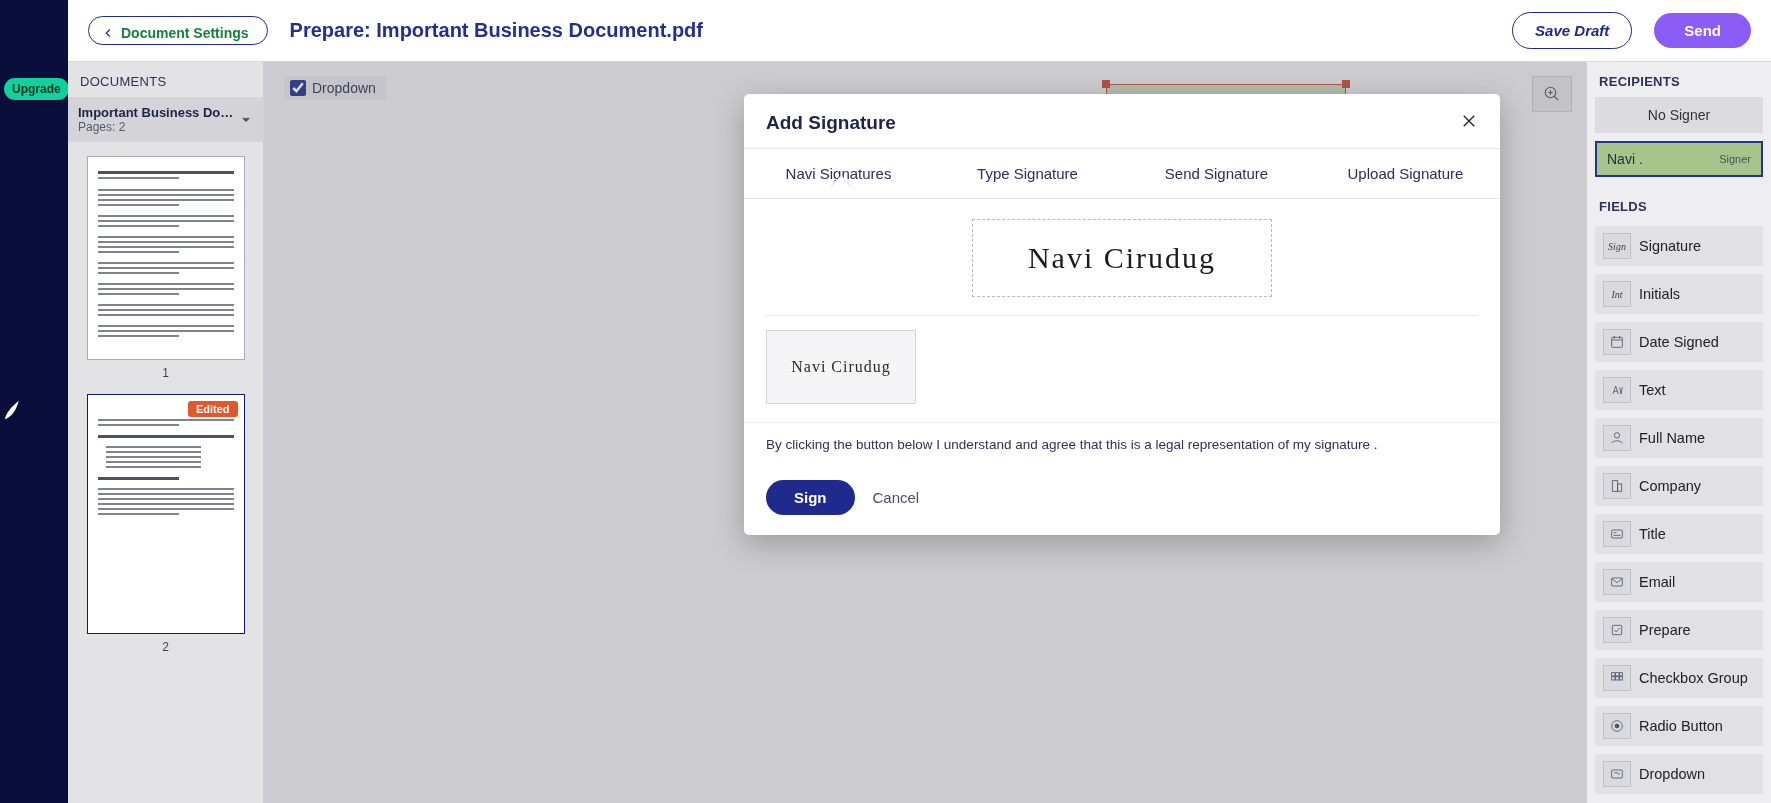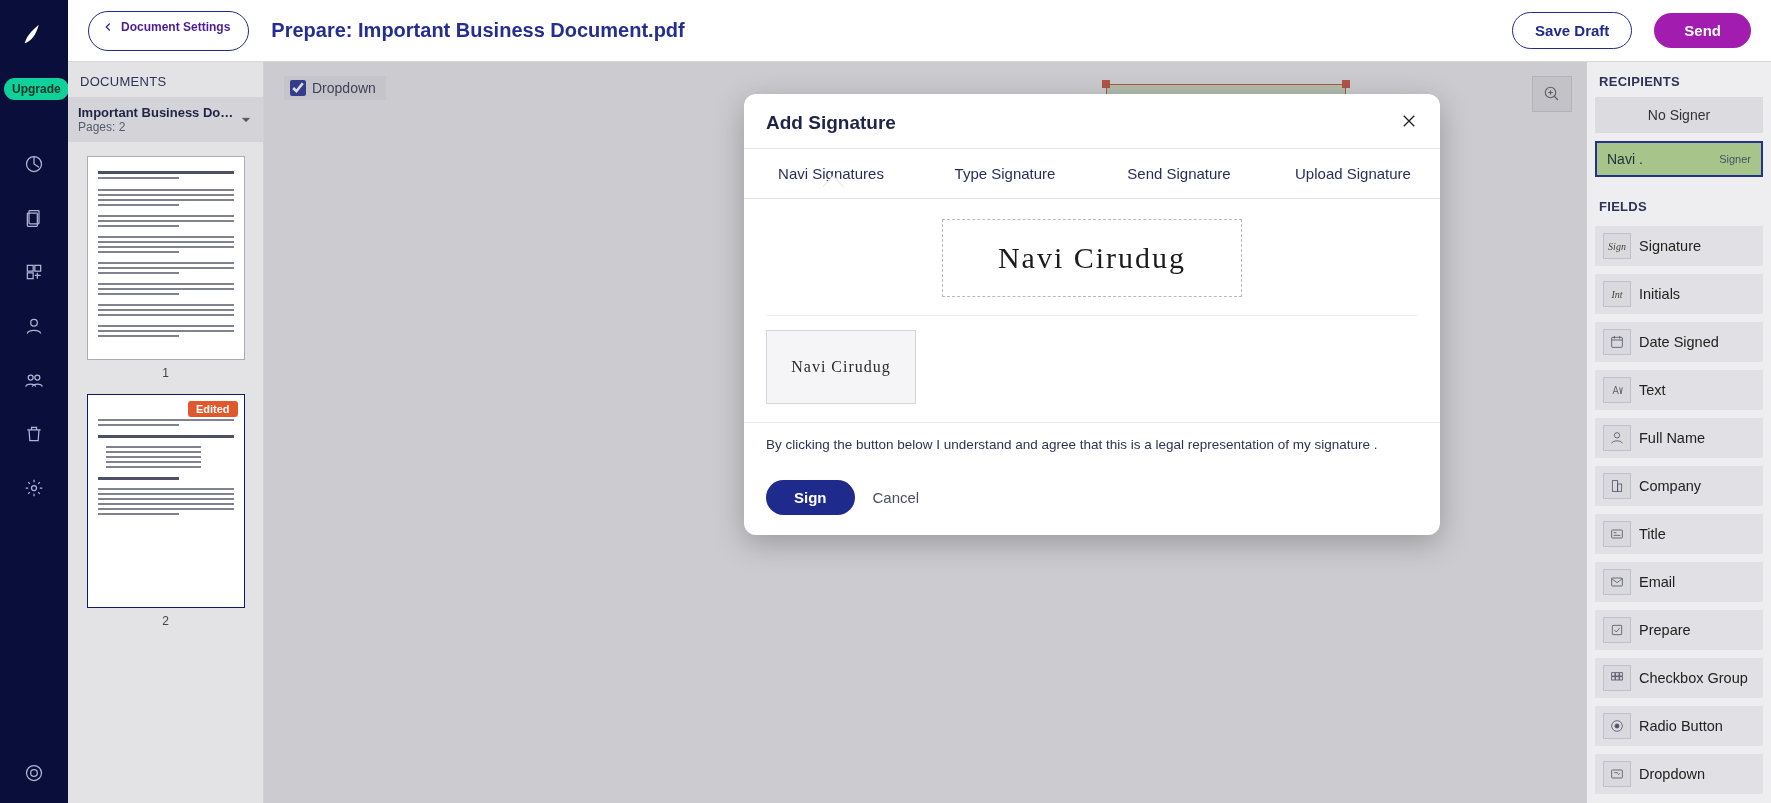--- a/index.html
+++ b/index.html
@@ -1,50 +1,50 @@
 <!DOCTYPE html>
 <html><head>
 <meta charset="utf-8">
 <style>
 * { box-sizing: border-box; margin: 0; padding: 0; font-family: -apple-system, BlinkMacSystemFont, "Segoe UI", Arial, sans-serif; }
 html, body { width: 1771px; height: 803px; overflow: hidden; }
 body { display: flex; background: #e8e8ea; }
 
 
-.left-rail { width: 68px; background: #0a0e3b; display: flex; flex-direction: column; align-items: center; padding-top: 20px; gap: 30px; color: #dcdce6; position: relative; }
+.left-rail { width: 68px; background: #0a0e3b; display: flex; flex-direction: row; align-items: center; padding-top: 20px; gap: 30px; color: #dcdce6; position: relative; }
 .left-rail .logo svg { width: 28px; height: 28px; fill: #fff; }
 .upgrade-pill { position: absolute; top: 78px; left: 4px; background: #10d19a; color: #0a3626; font-size: 12px; font-weight: 600; padding: 4px 8px; border-radius: 12px; }
 .rail-icon { width: 24px; height: 24px; display: flex; align-items: center; justify-content: center; opacity: .85; }
 .rail-icon svg { width: 20px; height: 20px; stroke: #cfd2f0; fill: none; stroke-width: 1.5; }
 .rail-spacer { flex: 1; }
 
 
 .main-col { flex: 1; display: flex; flex-direction: column; }
 .top-bar { height: 62px; background: #fff; border-bottom: 1px solid #d6d6dd; display: flex; align-items: center; padding: 0 20px; gap: 22px; }
-.doc-settings-btn { border: 1.5px solid #1e2a8c; color: #4c1d95; background: #fff; border-radius: 22px; padding: 8px 18px 16px 12px; font-size: 12px; font-weight: 600; display: flex; align-items: center; gap: 6px; }
+.doc-settings-btn { border: 1.5px solid #1e2a8c; color: #15803d; background: #fff; border-radius: 22px; padding: 8px 18px 3px 12px; font-size: 14px; font-weight: 600; display: flex; align-items: center; gap: 6px; }
 .doc-settings-btn svg { width: 14px; height: 14px; stroke: #1e2a8c; fill: none; stroke-width: 2; }
 .page-title { color: #242e8f; font-size: 20px; font-weight: 700; }
 .top-spacer { flex: 1; }
-.save-draft-btn { border: 1.5px solid #1e2a8c; color: #1e2a8c; background: #fff; border-radius: 22px; padding: 9px 22px; font-size: 15px; font-weight: 600; }
-.send-btn { background: #a21caf; color: #fff; border: none; border-radius: 22px; padding: 9px 30px; font-size: 15px; font-weight: 700; }
+.save-draft-btn { border: 1.5px solid #1e2a8c; color: #1e2a8c; background: #fff; border-radius: 22px; padding: 9px 22px; font-size: 15px; font-weight: 600; font-style: italic; }
+.send-btn { background: #8b5cf6; color: #fff; border: none; border-radius: 22px; padding: 9px 30px; font-size: 15px; font-weight: 700; }
 
 
 .body-region { flex: 1; display: flex; position: relative; }
 
 
 .docs-sidebar { width: 196px; background: #e3e3e6; border-right: 1px solid #cfcfd4; display: flex; flex-direction: column; }
 .docs-hdr { font-size: 13px; font-weight: 400; color: #2d3356; padding: 12px 12px 8px; letter-spacing: .3px; }
 .doc-select { background: #d4d4d8; padding: 8px 10px; display: flex; align-items: center; justify-content: space-between; }
 .doc-select-txt { font-size: 13px; color: #1e2348; font-weight: 700; }
 .doc-select-sub { font-size: 12px; color: #555b6e; }
 .doc-select svg { width: 14px; height: 14px; stroke: #555; fill: #555; }
 .thumb-wrap { padding: 14px 18px 0; text-align: center; }
 .thumb { width: 158px; background: #fff; border: 1px solid #a9acb8; margin: 0 auto; position: relative; }
 .thumb.t1 { height: 204px; }
-.thumb.t2 { height: 214px; border: 1.5px solid #0f1a6b; }
+.thumb.t2 { height: 240px; border: 1.5px solid #0f1a6b; }
 .thumb-num { font-size: 12px; color: #444; margin-top: 6px; }
 .edited-badge { position: absolute; top: 6px; right: 6px; background: #e0582b; color: #fff; font-size: 11px; font-weight: 700; padding: 2px 8px; border-radius: 3px; }
 .thumb-lines { position: absolute; top: 14px; left: 10px; right: 10px; display: flex; flex-direction: column; gap: 3px; }
 .tl { height: 2px; background: #808290; }
 .tl.s { width: 60%; }
 .tl.h { height: 3px; background: #4e5166; }
 
 
 .canvas-area { flex: 1; position: relative; background: #e8e8ea; }
 .req-chip { position: absolute; top: 14px; left: 20px; background: #dedee2; padding: 4px 10px 4px 6px; display: flex; align-items: center; gap: 6px; font-size: 14px; color: #2a2f4a; }
@@ -64,21 +64,21 @@
 .no-signer { margin: 0 8px 8px; background: #dcdce0; text-align: center; padding: 10px 0; font-size: 14px; color: #333; }
 .signer-row { margin: 0 8px 10px; border: 2px solid #223291; display: flex; align-items: center; justify-content: space-between; padding: 8px 10px; font-size: 14px; background: #a7c58a; color: #223042; }
 .signer-row .role { font-size: 11px; color: #4a5262; }
 .field-item { margin: 4px 8px; background: #e1e1e5; display: flex; align-items: center; gap: 8px; padding: 7px 8px; font-size: 14.5px; color: #222; }
 .field-icon { width: 28px; height: 26px; background: #dadade; border: 1px solid #bfc0c9; display: flex; align-items: center; justify-content: center; }
 .field-icon svg { width: 16px; height: 16px; stroke: #4c4f63; fill: none; stroke-width: 1.2; }
 .field-icon .txt { font-size: 10px; font-style: italic; font-family: cursive; color: #444; }
 
 
 .dim { position:absolute; inset:0; background:rgba(120,120,130,.25); z-index: 5; }
-.modal { position: absolute; z-index: 10; top: 32px; left: 480px; width: 696px; background: #fff; border-radius: 12px; box-shadow: 0 8px 30px rgba(0,0,0,.25); display: flex; flex-direction: column; }
+.modal { position: absolute; z-index: 10; top: 32px; left: 480px; width: 756px; background: #fff; border-radius: 5px; box-shadow: 0 8px 30px rgba(0,0,0,.25); display: flex; flex-direction: column; }
 .modal-hd { display: flex; align-items: center; justify-content: space-between; padding: 18px 22px 14px; }
 .modal-title { font-size: 19px; font-weight: 800; color: #1e2348; }
 .modal-close svg { width: 18px; height: 18px; stroke: #222; stroke-width: 1.8; }
 .tabs { display: flex; border-top: 1px solid #e4e4ea; border-bottom: 1px solid #e4e4ea; }
 .tab { flex: 1; text-align: center; padding: 16px 0; font-size: 15px; color: #2a2f5a; font-weight: 500; position: relative; }
 .tab.active::after { content:""; position:absolute; bottom:-1px; left:50%; transform:translateX(-50%); width:14px; height:14px; background:#fff; border-left:1px solid #e4e4ea; border-top:1px solid #e4e4ea; rotate:45deg; }
 .sig-preview-big { margin: 20px auto 18px; width: 300px; height: 78px; border: 1px dashed #b8b9c4; display:flex; align-items:center; justify-content:center; font-family: "Segoe Script","Brush Script MT",cursive; font-size: 30px; color:#1b1b1b; letter-spacing: 2px;}
 .divider { border-top: 1px solid #ececf1; margin: 0 22px; }
 .sig-thumb { margin: 14px 22px 18px; width: 150px; height: 74px; border: 1px solid #d3d4dc; background: #f5f5f7; display:flex; align-items:center; justify-content:center; font-family:"Segoe Script","Brush Script MT",cursive; font-size:16px; color:#2a2a2a; letter-spacing:1px;}
 .legal { border-top: 1px solid #ececf1; padding: 14px 22px; font-size: 13.5px; color: #2d3356; }

